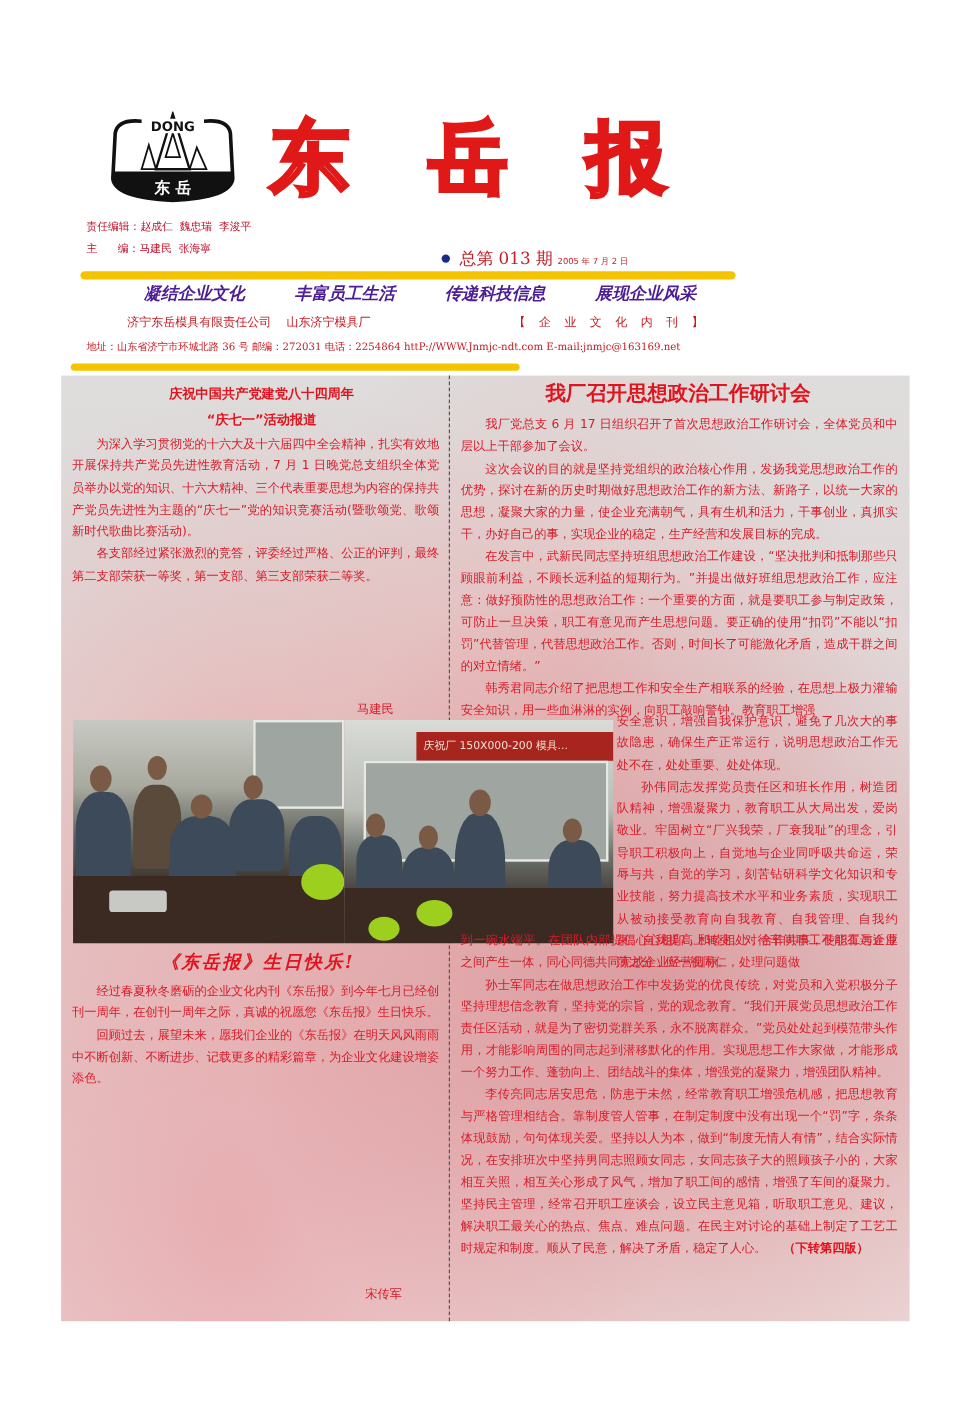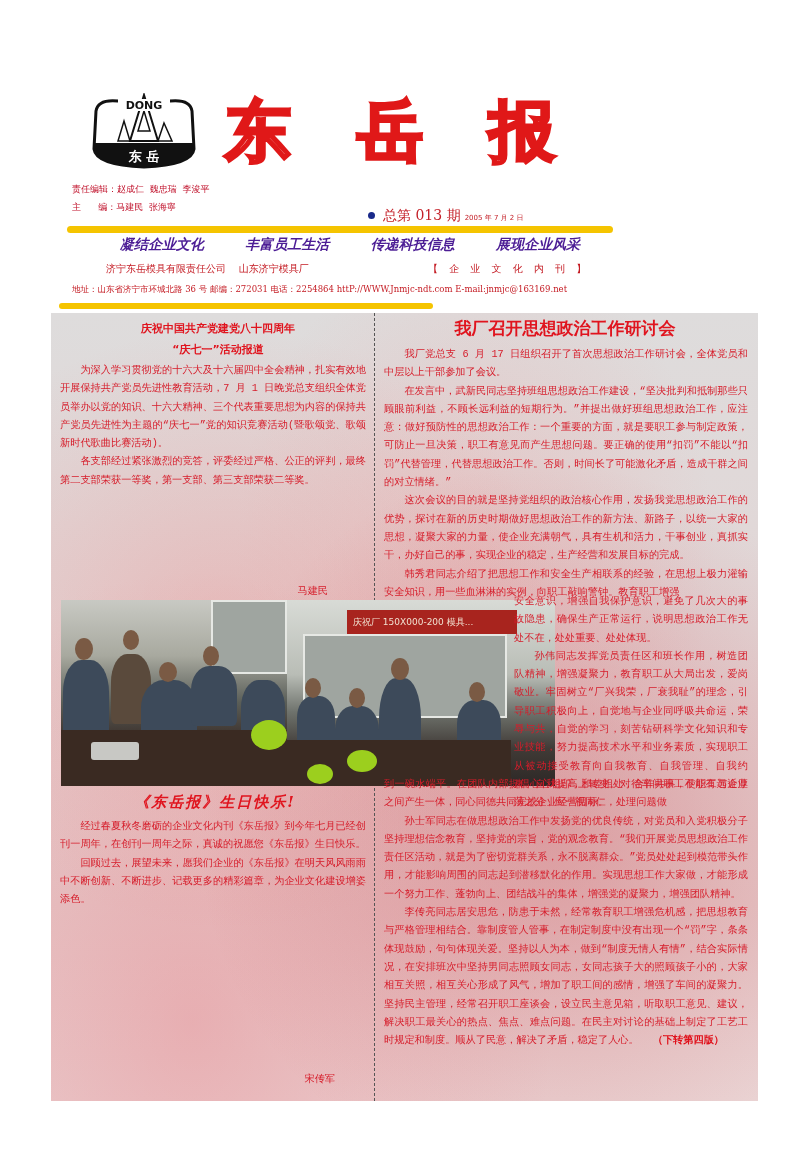--- a/index.html
+++ b/index.html
@@ -34,34 +34,34 @@
     left:51px; top:313px; width:707px; height:788px;
     background:
       radial-gradient(ellipse at 25% 40%, rgba(240,120,120,0.30), rgba(0,0,0,0) 45%),
       radial-gradient(ellipse at 70% 65%, rgba(200,60,70,0.35), rgba(0,0,0,0) 50%),
       radial-gradient(ellipse at 20% 90%, rgba(230,110,120,0.35), rgba(0,0,0,0) 45%),
       radial-gradient(ellipse at 60% 30%, rgba(240,140,140,0.25), rgba(0,0,0,0) 40%),
       linear-gradient(180deg,#dedcdc 0%, #e2d6d6 40%, #e6cccc 75%, #ead4d4 100%);
   }
   #divider { left:374px; top:313px; width:0; height:788px; border-left:1px dashed #555; }
   .col-text { font-size:10.2px; line-height:18.3px; color:#d61c2a; text-align:justify; }
-  .col-text p { margin:0; text-indent:2em;font-family:Liberation Mono, monospace; }
+  .col-text p { margin:0; text-indent:2em; }
   .headline { color:#e0141e; font-weight:bold; text-align:center; }
   #left-headline { left:60px; top:318px; width:316px; font-size:11px; line-height:21px; }
   #left-body { left:60px; top:362px; width:306px; }
   .sig { text-align:right; color:#d61c2a; font-size:10.2px; }
   #sig-ma { left:60px; top:584px; width:268px; }
   #right-headline { left:380px; top:316px; width:370px; font-size:17px; line-height:24px; }
   #right-body-top { left:384px; top:346px; width:364px; }
   #right-body-side { left:514px; top:593px; width:234px; }
   #right-body-bottom { left:384px; top:776px; width:364px; }
   
   #photo1 { left:61px; top:600px; width:226px; height:186px; overflow:hidden;
     background: linear-gradient(180deg,#c8c9c3 0%, #a8a99f 30%, #5a5e58 55%, #3b2f2a 75%, #2b2220 100%); }
-  #photo2 { left:287px; top:600px; width:268px; height:186px; overflow:hidden;
+  #photo2 { left:287px; top:600px; width:224px; height:186px; overflow:hidden;
     background: linear-gradient(180deg,#d8dbd6 0%, #b9bdb6 40%, #6f736d 60%, #403a36 80%, #2d2826 100%); }
   .banner { position:absolute; left:60px; top:10px; width:164px; height:24px; background:#a8241e; color:#f0e0d0; font-size:9px; line-height:24px; padding-left:6px; overflow:hidden; white-space:nowrap; }
   .person { position:absolute; background:#3d4a5a; border-radius:40% 40% 10% 10%; }
   .head { position:absolute; background:#7a5a44; border-radius:50%; }
   .table { position:absolute; background:#3a2a22; }
   .plant { position:absolute; background:#9ccf1e; border-radius:50%; }
   .window { position:absolute; border:2px solid #e6e8e4; background:#9fa5a0; }
 
   #left-bday-headline { left:60px; top:790px; width:310px; font-size:15px; line-height:24px; font-family:"DejaVu Serif", serif; font-style:italic; letter-spacing:2px; }
   #left-bday-body { left:60px; top:818px; width:306px; }
@@ -162,22 +162,22 @@
 <div id="left-bday-headline" class="abs headline">《东岳报》生日快乐!</div>
 <div id="left-bday-body" class="abs col-text">
   <p>经过春夏秋冬磨砺的企业文化内刊《东岳报》到今年七月已经创刊一周年，在创刊一周年之际，真诚的祝愿您《东岳报》生日快乐。</p>
   <p>回顾过去，展望未来，愿我们企业的《东岳报》在明天风风雨雨中不断创新、不断进步、记载更多的精彩篇章，为企业文化建设增姿添色。</p>
 </div>
 <div id="sig-song" class="abs sig">宋传军</div>
 
 <div id="right-headline" class="abs headline">我厂召开思想政治工作研讨会</div>
 <div id="right-body-top" class="abs col-text">
   <p>我厂党总支 6 月 17 日组织召开了首次思想政治工作研讨会，全体党员和中层以上干部参加了会议。</p>
+  <p>这次会议的目的就是坚持党组织的政治核心作用，发扬我党思想政治工作的优势，探讨在新的历史时期做好思想政治工作的新方法、新路子，以统一大家的思想，凝聚大家的力量，使企业充满朝气，具有生机和活力，干事创业，真抓实干，办好自己的事，实现企业的稳定，生产经营和发展目标的完成。</p>
   <p>在发言中，武新民同志坚持班组思想政治工作建设，“坚决批判和抵制那些只顾眼前利益，不顾长远利益的短期行为。”并提出做好班组思想政治工作，应注意：做好预防性的思想政治工作：一个重要的方面，就是要职工参与制定政策，可防止一旦决策，职工有意见而产生思想问题。要正确的使用“扣罚”不能以“扣罚”代替管理，代替思想政治工作。否则，时间长了可能激化矛盾，造成干群之间的对立情绪。”</p>
-  <p>这次会议的目的就是坚持党组织的政治核心作用，发扬我党思想政治工作的优势，探讨在新的历史时期做好思想政治工作的新方法、新路子，以统一大家的思想，凝聚大家的力量，使企业充满朝气，具有生机和活力，干事创业，真抓实干，办好自己的事，实现企业的稳定，生产经营和发展目标的完成。</p>
   <p>韩秀君同志介绍了把思想工作和安全生产相联系的经验，在思想上极力灌输安全知识，用一些血淋淋的实例，向职工敲响警钟。教育职工增强</p>
 </div>
 <div id="right-body-side" class="abs col-text">
   <p style="text-indent:0">安全意识，增强自我保护意识，避免了几次大的事故隐患，确保生产正常运行，说明思想政治工作无处不在，处处重要、处处体现。</p>
   <p>孙伟同志发挥党员责任区和班长作用，树造团队精神，增强凝聚力，教育职工从大局出发，爱岗敬业。牢固树立“厂兴我荣，厂衰我耻”的理念，引导职工积极向上，自觉地与企业同呼吸共命运，荣辱与共，自觉的学习，刻苦钻研科学文化知识和专业技能，努力提高技术水平和业务素质，实现职工从被动接受教育向自我教育、自我管理、自我约束、自我提高上转变。对待车间职工不能有远近厚薄之分，应一视同仁，处理问题做</p>
 </div>
 <div id="right-body-bottom" class="abs col-text">
   <p style="text-indent:0">到一碗水端平。在团队内部提倡心心相印，和睦相处，合作共事，使职工与企业之间产生一体，同心同德共同完成企业经营目标。</p>
   <p>孙士军同志在做思想政治工作中发扬党的优良传统，对党员和入党积极分子坚持理想信念教育，坚持党的宗旨，党的观念教育。“我们开展党员思想政治工作责任区活动，就是为了密切党群关系，永不脱离群众。”党员处处起到模范带头作用，才能影响周围的同志起到潜移默化的作用。实现思想工作大家做，才能形成一个努力工作、蓬勃向上、团结战斗的集体，增强党的凝聚力，增强团队精神。</p>
   <p><span>李传亮同志居安思危，防患于未然，经常教育职工增强危机感，把思想教育与严格管理相结合。靠制度管人管事，在制定制度中没有出现一个“罚”字，条条体现鼓励，句句体现关爱。坚持以人为本，做到“制度无情人有情”，结合实际情况，在安排班次中坚持男同志照顾女同志，女同志孩子大的照顾孩子小的，大家相互关照，相互关心形成了风气，增加了职工间的感情，增强了车间的凝聚力。坚持民主管理，经常召开职工座谈会，设立民主意见箱，听取职工意见、建议，解决职工最关心的热点、焦点、难点问题。在民主对讨论的基础上制定了工艺工时规定和制度。顺从了民意，解决了矛盾，稳定了人心。</span><span class="cont">（下转第四版）</span></p>

